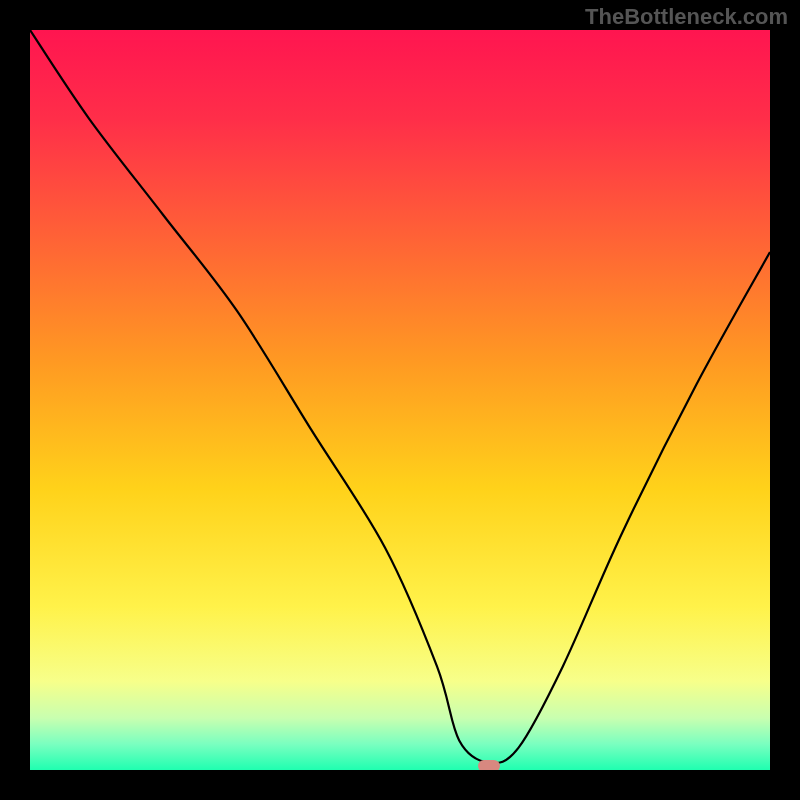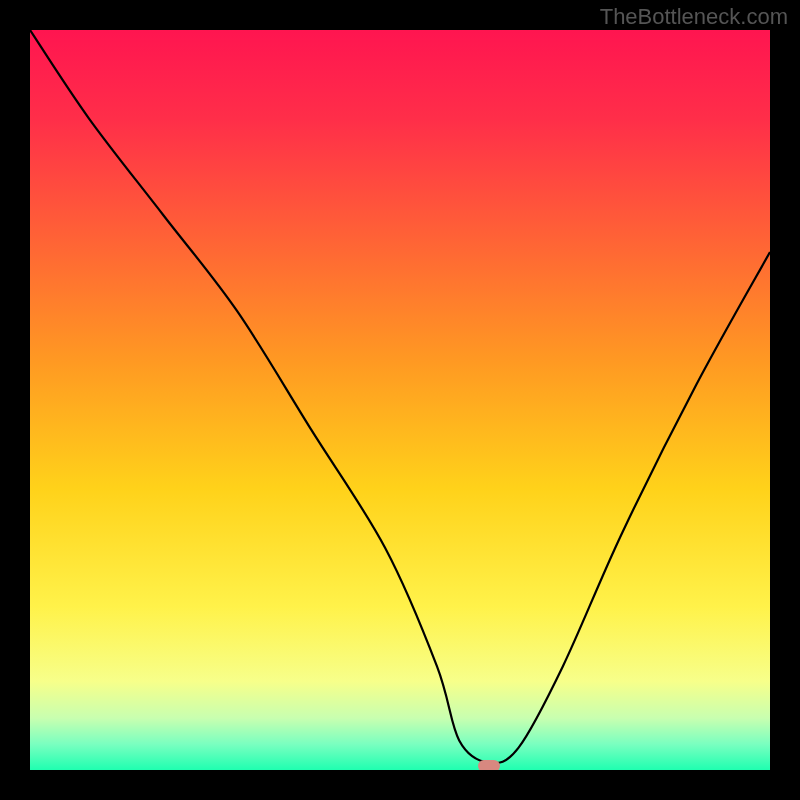--- a/index.html
+++ b/index.html
@@ -10,21 +10,21 @@
     background: #000;
     position: relative;
     font-family: Arial, sans-serif;
   }
   .watermark {
     position: absolute;
     top: 4px;
     right: 12px;
     color: #555;
     font-size: 22px;
-    font-weight: normal;
+    font-weight: bold;
     z-index: 10;
   }
   .chart-area {
     position: absolute;
     left: 30px;
     top: 30px;
     width: 740px;
     height: 740px;
     overflow: hidden;
   }

